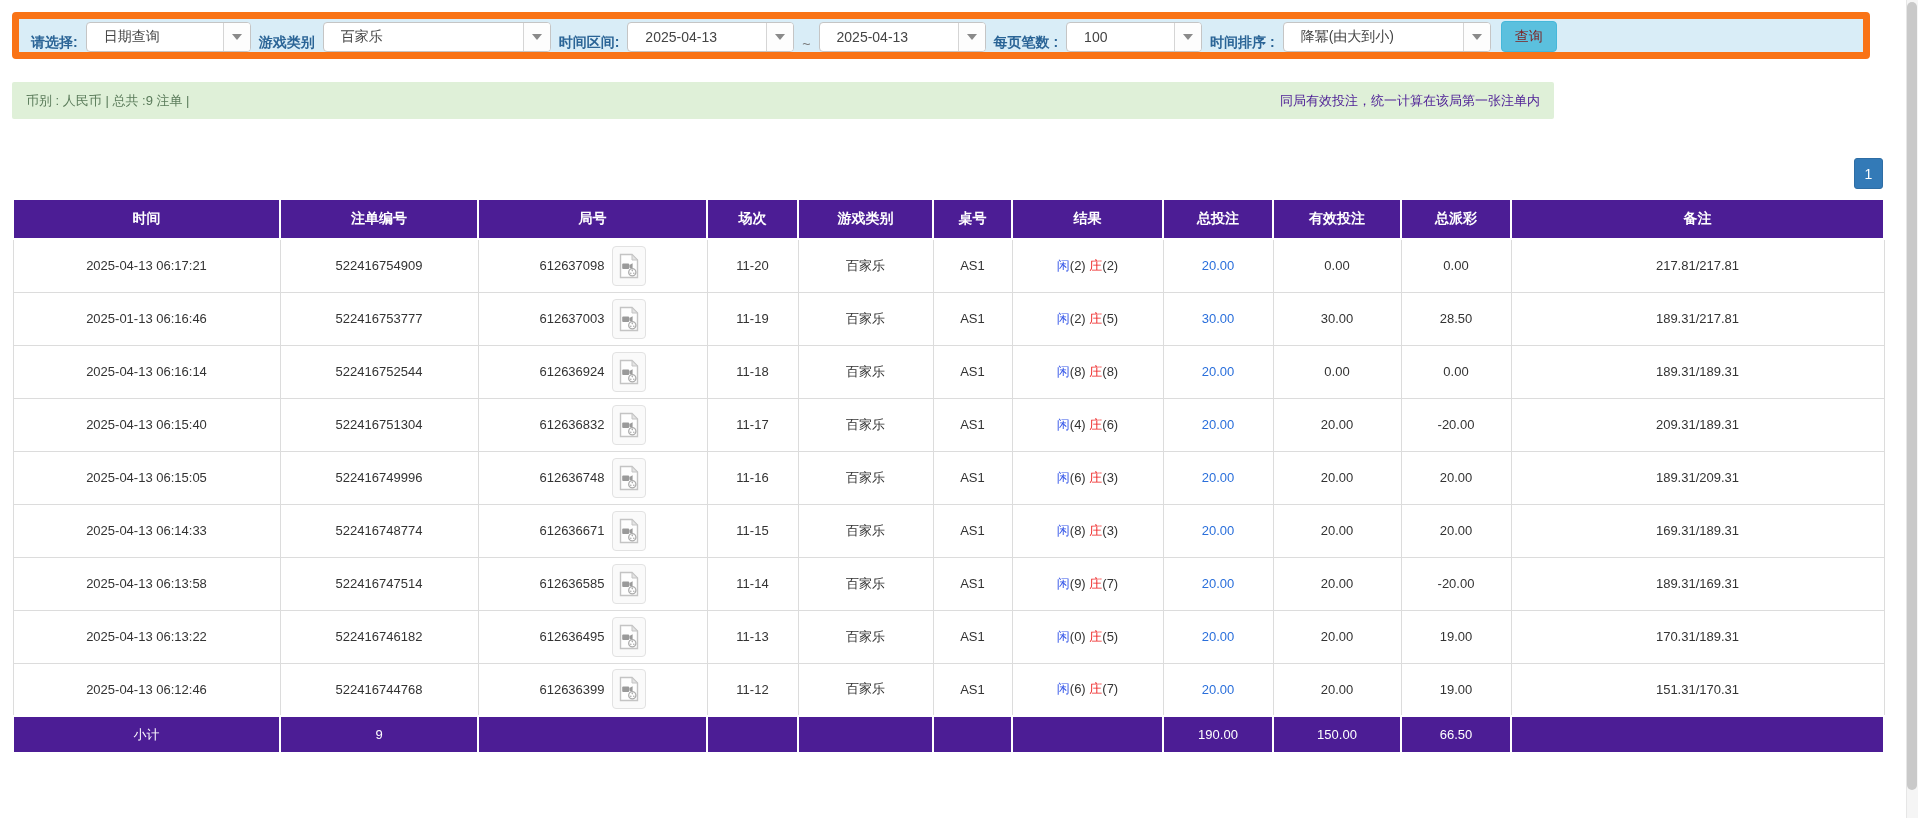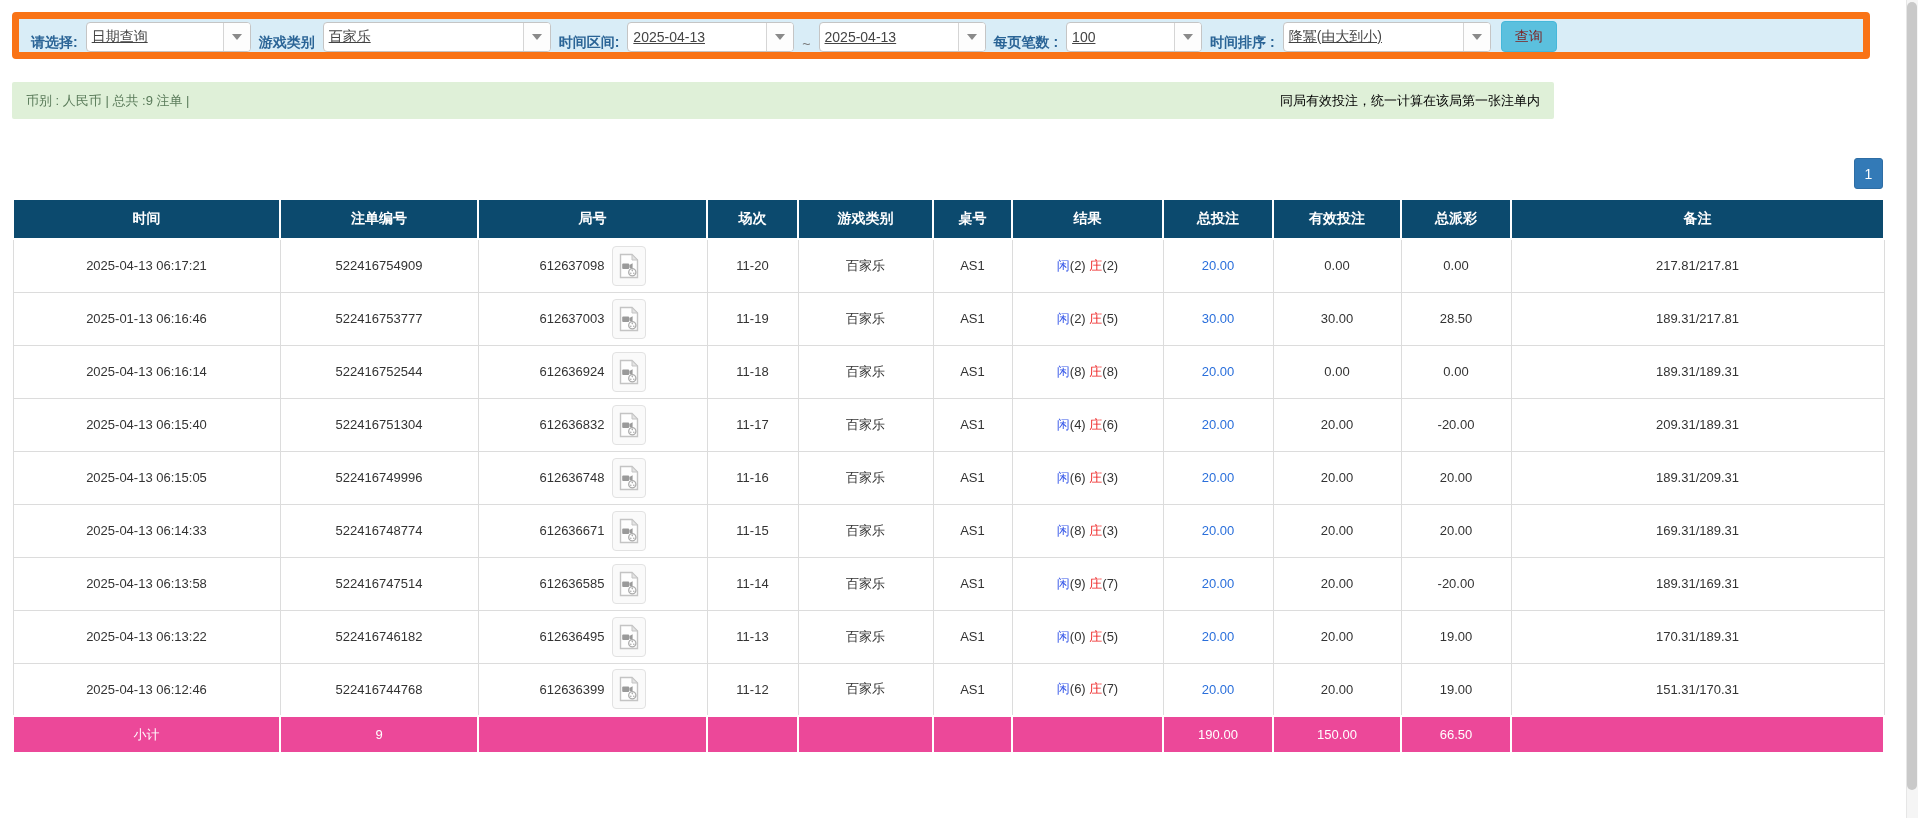--- a/index.html
+++ b/index.html
@@ -13,60 +13,60 @@
   .filterbar {
     position: absolute; left: 12px; top: 12px; width: 1858px; height: 47px;
     background: #d9edf7; border: 7px solid #f97316; border-radius: 4px;
     display: flex; align-items: flex-end; padding: 0 12px; gap: 8px;
   }
   .flabel { font-size: 14px; font-weight: bold; color: #2a6496; white-space: nowrap; }
   .combo {
     background: #fff; border: 1px solid #c5c5c5; border-radius: 4px; height: 30px;
     display: flex; align-items: stretch; overflow: hidden;
   }
-  .combo .val { flex: 1; display: flex; align-items: center; padding: 0 5px; font-size: 14px; color: #444; white-space: nowrap; text-decoration: underline; }
+  .combo .val { flex: 1; display: flex; align-items: center; padding: 0 17px; font-size: 14px; color: #444; white-space: nowrap; }
   .combo .caretbox { width: 27px; border-left: 1px solid #d5d5d5; display: flex; align-items: center; justify-content: center; background: #fdfdfd; cursor: pointer; }
   .caret { width: 0; height: 0; border-left: 5px solid transparent; border-right: 5px solid transparent; border-top: 6px solid #8a8a8a; }
   .w-select { width: 165px; } .w-game { width: 228px; } .w-date { width: 167px; }
   .w-pp { width: 136px; } .w-sort { width: 208px; }
   .tilde { color: #777; font-size: 14px; }
   .btn-search {
     background: #5bc0de; border: 1px solid #46b8da; color: #7f1d1d; font-size: 14px;
     border-radius: 4px; height: 31px; padding: 0 13px; cursor: pointer; margin-left: 2px;
   }
   
   .infobar {
     position: absolute; left: 12px; top: 82px; width: 1542px; height: 37px;
     background: #dff0d8; border-radius: 2px;
     display: flex; align-items: center; justify-content: space-between; padding: 0 14px;
   }
   .info-left { font-size: 13px; color: #5a7b5a; }
-  .info-right { font-size: 13px; color: #000000; }
+  .info-right { font-size: 13px; color: #4c1d95; }
   
   .pagwrap { position: absolute; left: 12px; top: 158px; width: 1871px; display: flex; justify-content: flex-end; }
   .pagbtn {
     min-width: 29px; height: 31px; background: #337ab7; border: 1px solid #2e6da4;
     color: #fff; font-size: 14px; display: flex; align-items: center; justify-content: center;
     border-radius: 3px; cursor: pointer;
   }
   
   table.grid {
     position: absolute; left: 12px; top: 198px; width: 1871px;
     border-collapse: collapse; table-layout: fixed;
   }
   .grid th {
-    background: #0c4a6e; color: #fff; font-size: 14px; font-weight: bold;
+    background: #4c1d95; color: #fff; font-size: 14px; font-weight: bold;
     height: 40px; text-align: center; border: 2px solid #fff;
   }
   .grid td {
     background: #fff; font-size: 13px; color: #333; text-align: center;
     height: 53px; border: 1px solid #dcdcdc; vertical-align: middle;
   }
   .grid tr.totrow td {
-    background: #ec4899; color: #fff; height: 37px; border: 2px solid #fff; font-size: 13px;
+    background: #4c1d95; color: #fff; height: 37px; border: 2px solid #fff; font-size: 13px;
   }
   .betlink { color: #2a6fdb; cursor: pointer; text-decoration: none; }
   .neg { color: #ff0000; }
   .res-p { color: #3355e8; } .res-b { color: #ee2222; }
   .roundcell { display: inline-flex; align-items: center; gap: 7px; }
   .vbtn {
     width: 34px; height: 40px; background: #fafafa; border: 1px solid #e2e2e2;
     border-radius: 4px; display: inline-flex; align-items: center; justify-content: center; cursor: pointer;
   }
   

